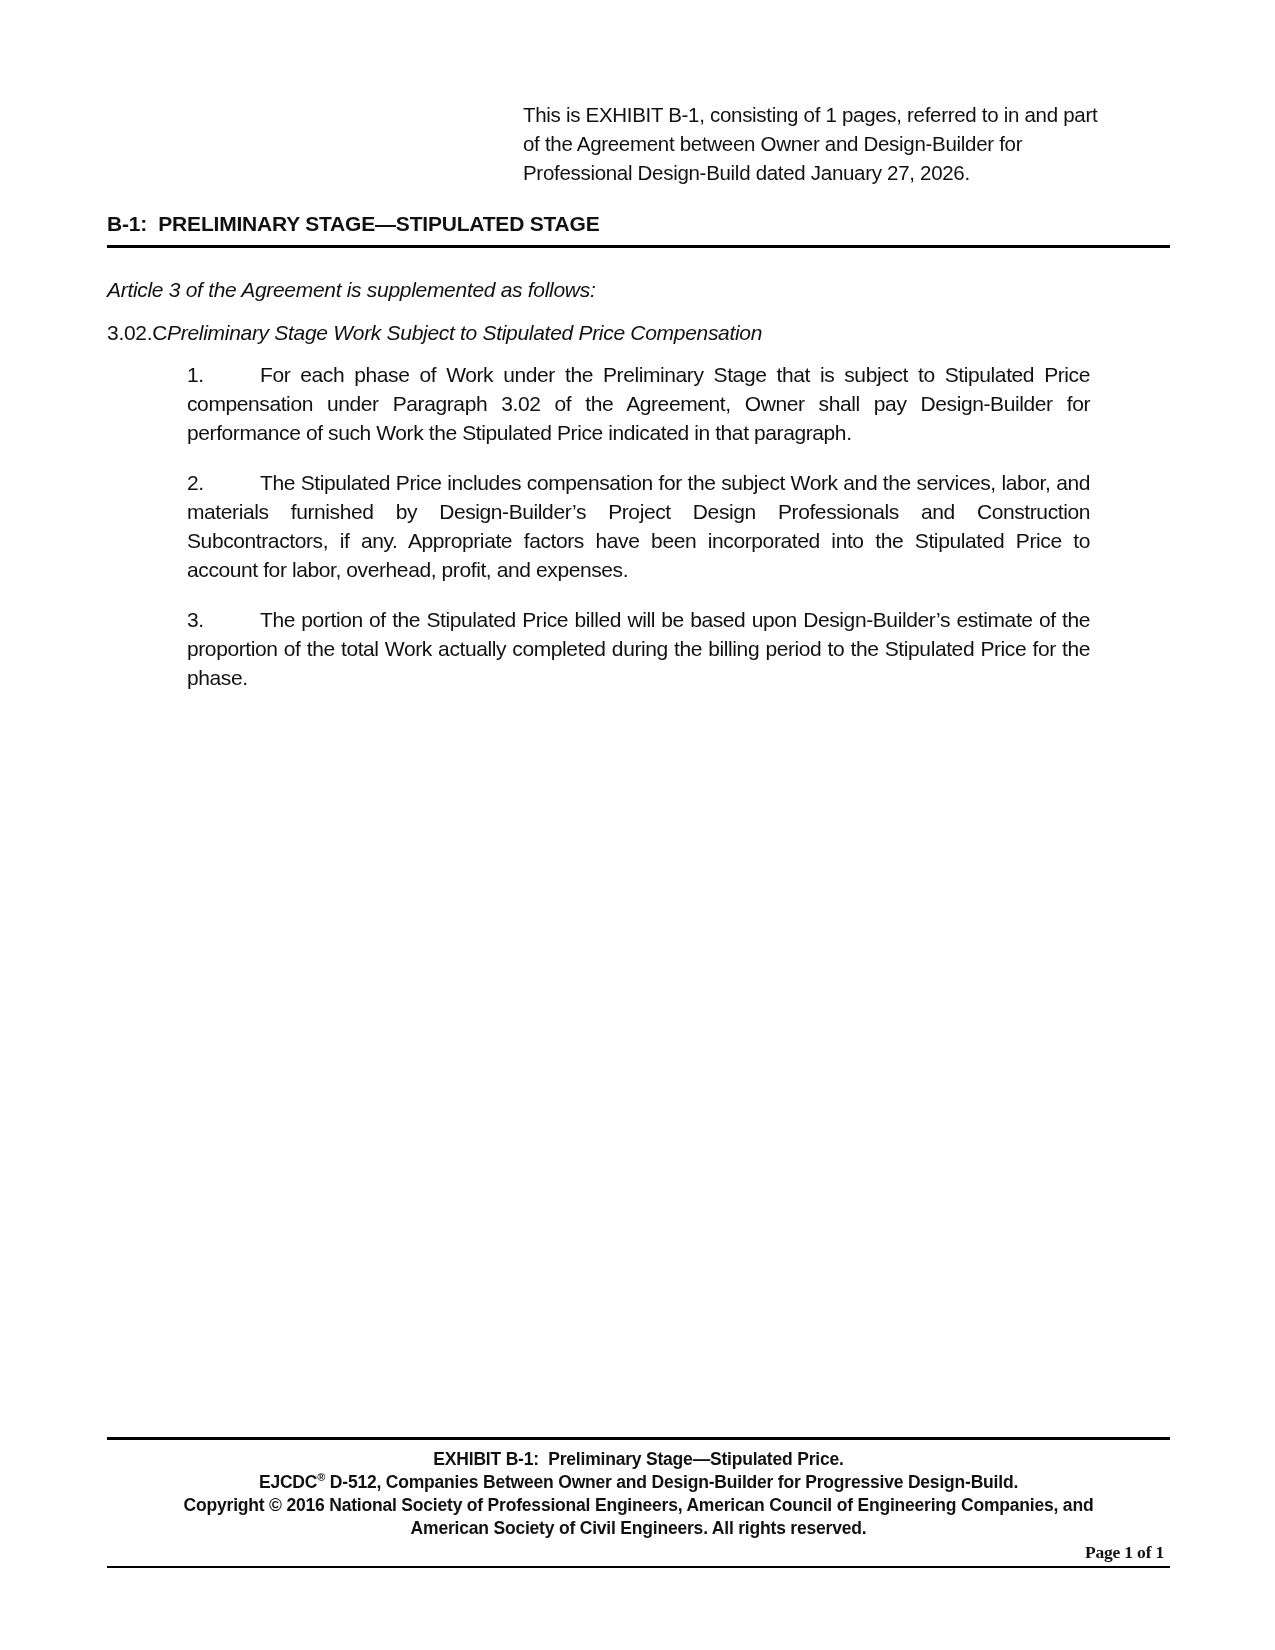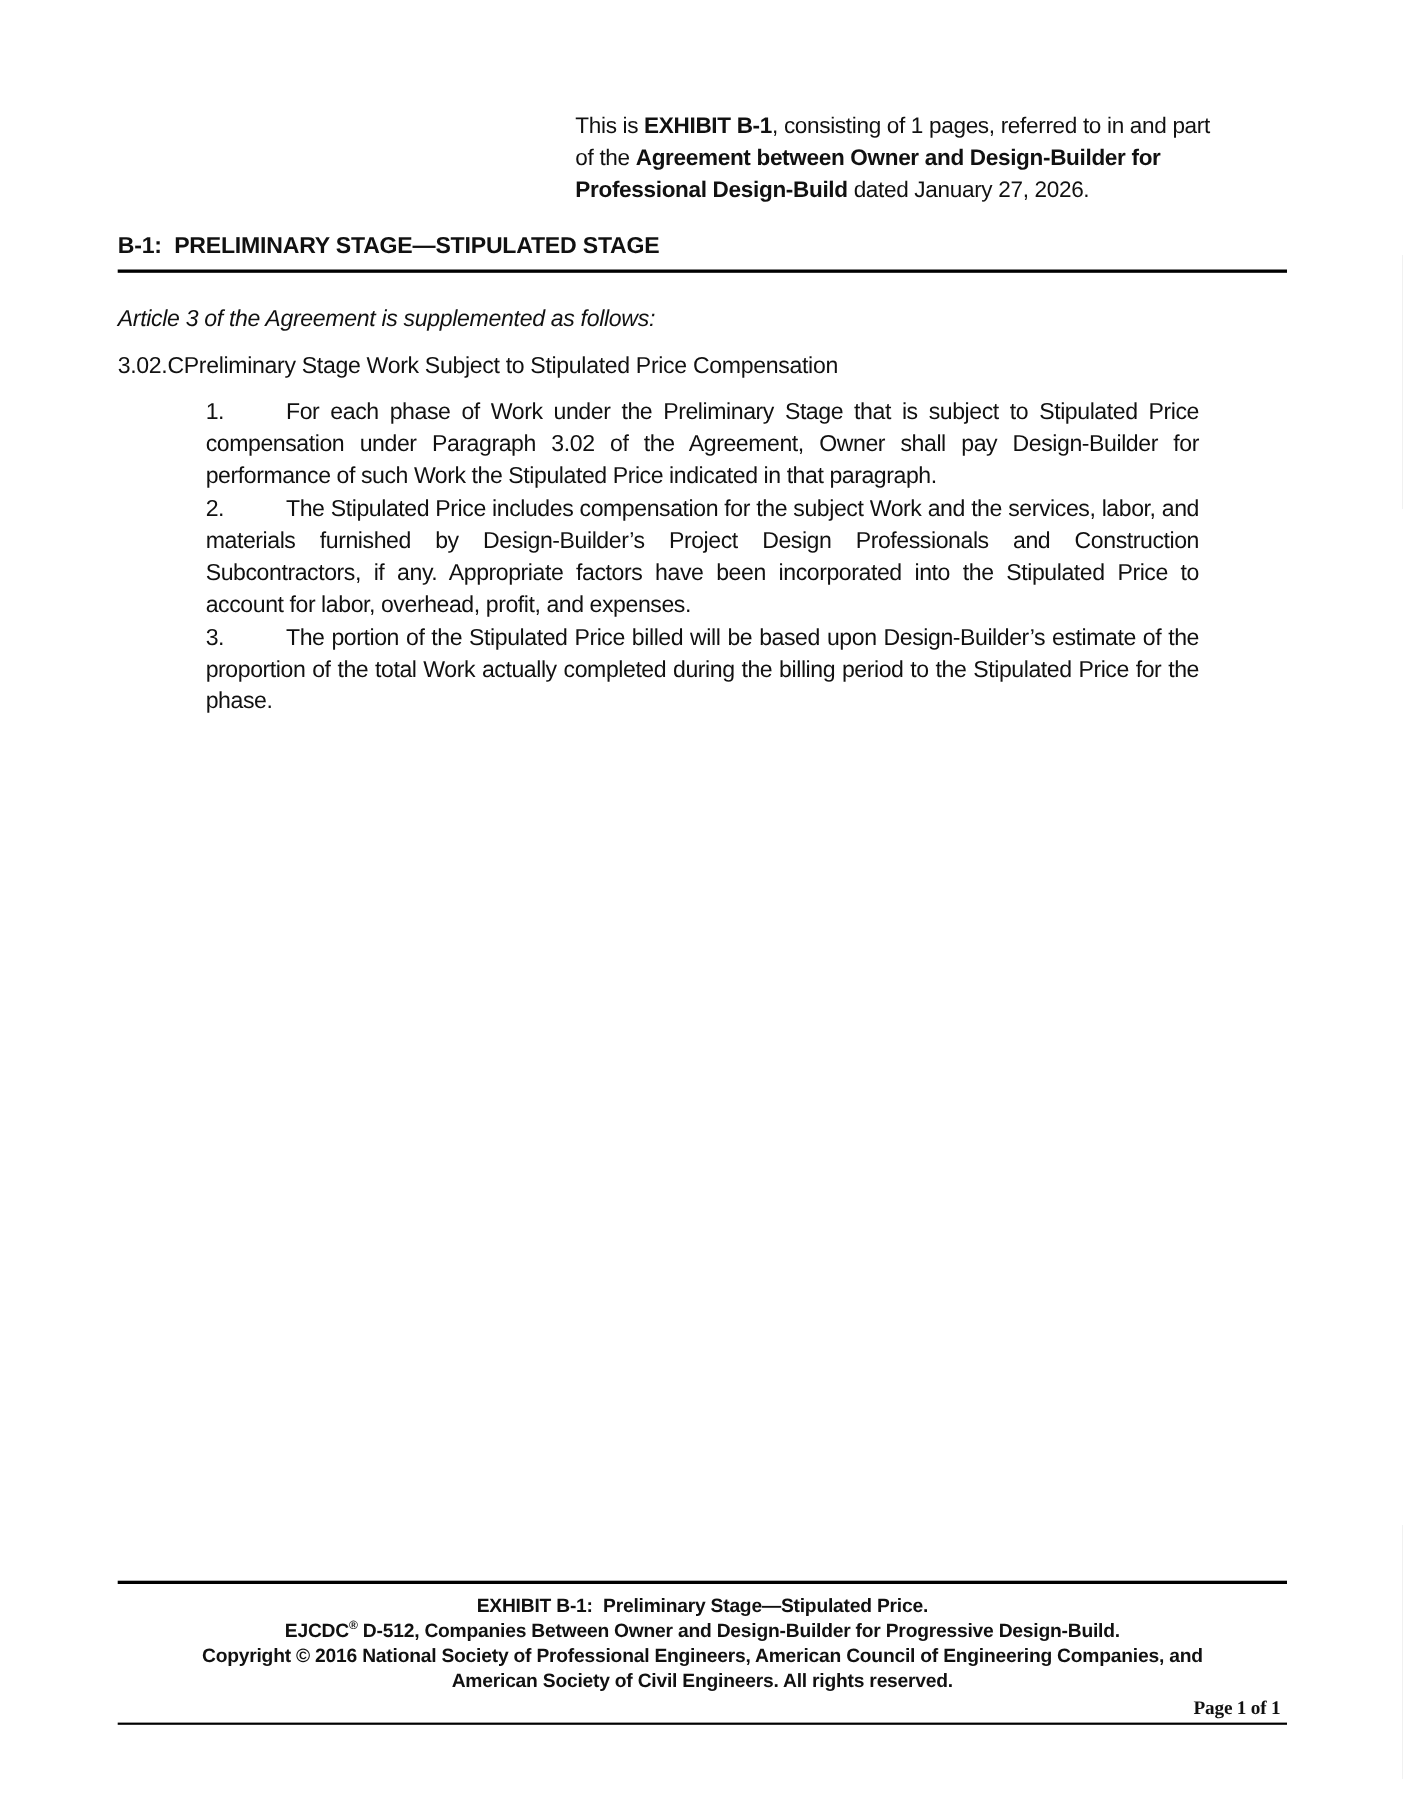--- a/index.html
+++ b/index.html
@@ -25,21 +25,21 @@
   
   .header-note {
     margin-top: 100px;
     margin-left: 416px;
     width: 647px;
     font-size: 20.5px;
     line-height: 29px;
     letter-spacing: -0.3px;
   }
   .header-note .line { white-space: nowrap; }
-  .b { font-weight: bold; }
+  .b { font-weight: normal; }
   
   .doc-title {
     margin: 25px 0 0 0;
     font-size: 21px;
     font-weight: bold;
     letter-spacing: -0.2px;
     white-space: pre-wrap;
     padding-bottom: 9px;
     border-bottom: 3px solid #000000;
   }
@@ -52,31 +52,31 @@
   }
   .section-line {
     margin-top: 16px;
     font-size: 21px;
     letter-spacing: -0.3px;
     line-height: 27px;
   }
   .section-line .sec-num {
     font-style: normal;
   }
-  .section-line .sec-title { }
+  .section-line .sec-title { font-style: italic; }
   
   .num-para {
     margin: 14px 0 0 80px;
     width: 903px;
     font-size: 21px;
     letter-spacing: -0.4px;
     line-height: 29px;
     text-align: justify;
   }
-  .num-para + .num-para { margin-top: 1px; }
+  .num-para + .num-para { margin-top: 21px; }
   .num-para .p-num {
     display: inline-block;
     width: 73px;
   }
   
   .footer {
     position: absolute;
     left: 107px;
     top: 1437px;
     width: 1063px;

